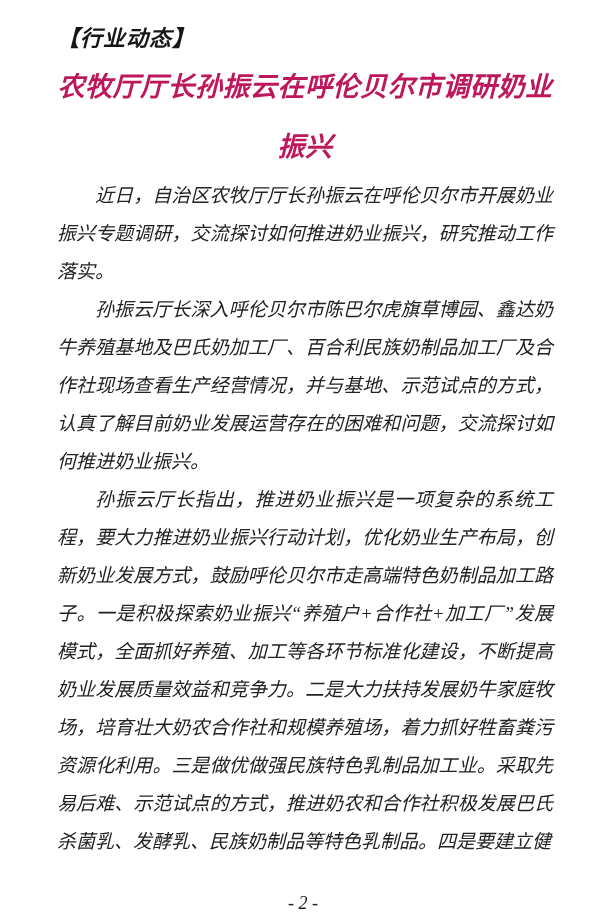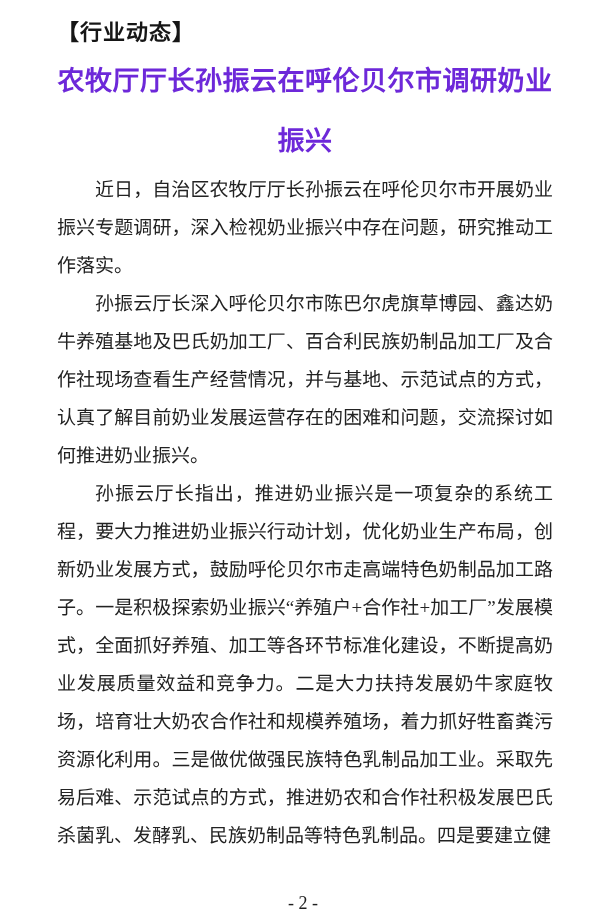--- a/index.html
+++ b/index.html
@@ -7,41 +7,42 @@
     padding: 0;
     background: #ffffff;
   }
   .page {
     position: relative;
     width: 588px;
     height: 921px;
     background: #ffffff;
     overflow: hidden;
     box-sizing: border-box;
-    padding: 20px 53px 0 57px;
+    padding: 26px 53px 0 57px;
     font-family: "Liberation Serif", "DejaVu Serif", serif;
     color: #1f1f1f;
+    font-style: italic;
   }
   .section-tag {
     font-family: "Liberation Sans", "DejaVu Sans", sans-serif;
     font-weight: 700;
     font-size: 22px;
     line-height: 26px;
     color: #161616;
     letter-spacing: 1px;
   }
   .title {
     margin: 5px auto 0 auto;
     width: 496px;
     text-align: center;
     font-family: "Liberation Serif", "DejaVu Serif", serif;
     font-weight: 700;
     font-size: 27px;
     line-height: 60px;
-    color: #6d28d9;
+    color: #be185d;
     letter-spacing: 0.5px;
   }
   .article-body {
     width: 496px;
     font-size: 19px;
     line-height: 38px;
     color: #222222;
     text-align: justify;
   }
   .article-body p.para {
@@ -64,20 +65,20 @@
 </head>
 <body>
 
 <div class="page">
 
   <div class="section-tag">【行业动态】</div>
 
   <h1 class="title">农牧厅厅长孙振云在呼伦贝尔市调研奶业振兴</h1>
 
   <div class="article-body">
-      <p class="para">近日，自治区农牧厅厅长孙振云在呼伦贝尔市开展奶业振兴专题调研，深入检视奶业振兴中存在问题，研究推动工作落实。</p>
+      <p class="para">近日，自治区农牧厅厅长孙振云在呼伦贝尔市开展奶业振兴专题调研，交流探讨如何推进奶业振兴，研究推动工作落实。</p>
       <p class="para">孙振云厅长深入呼伦贝尔市陈巴尔虎旗草博园、鑫达奶牛养殖基地及巴氏奶加工厂、百合利民族奶制品加工厂及合作社现场查看生产经营情况，并与基地、示范试点的方式，认真了解目前奶业发展运营存在的困难和问题，交流探讨如何推进奶业振兴。</p>
       <p class="para">孙振云厅长指出，推进奶业振兴是一项复杂的系统工程，要大力推进奶业振兴行动计划，优化奶业生产布局，创新奶业发展方式，鼓励呼伦贝尔市走高端特色奶制品加工路子。一是积极探索奶业振兴“养殖户+合作社+加工厂”发展模式，全面抓好养殖、加工等各环节标准化建设，不断提高奶业发展质量效益和竞争力。二是大力扶持发展奶牛家庭牧场，培育壮大奶农合作社和规模养殖场，着力抓好牲畜粪污资源化利用。三是做优做强民族特色乳制品加工业。采取先易后难、示范试点的方式，推进奶农和合作社积极发展巴氏杀菌乳、发酵乳、民族奶制品等特色乳制品。四是要建立健</p>
     </div>
 
   <div class="page-number">- 2 -</div>
 
 </div>
 
 </body></html>

